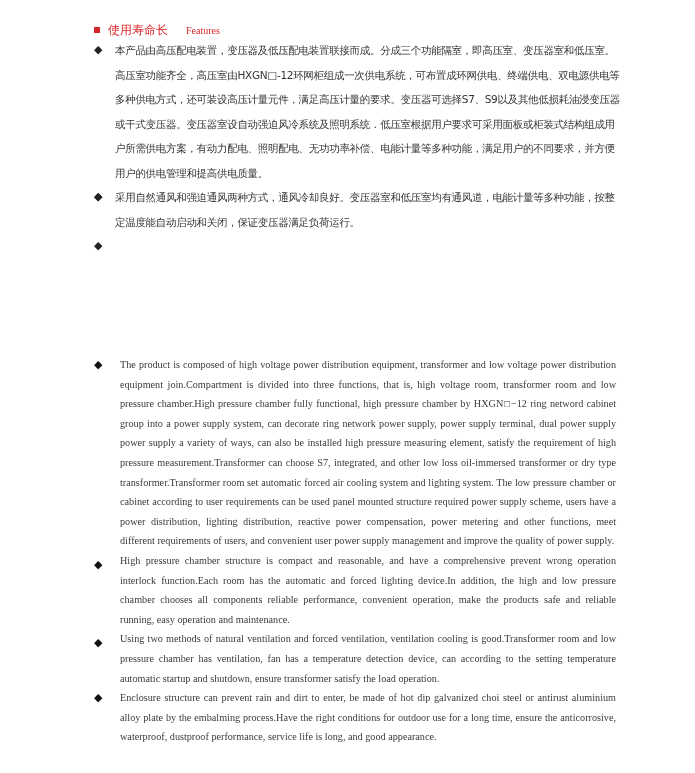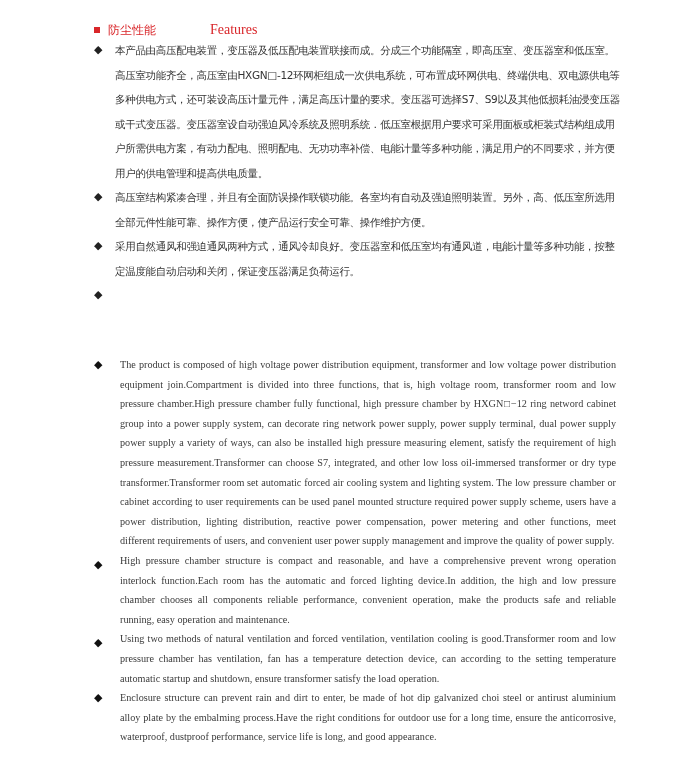--- a/index.html
+++ b/index.html
@@ -1,48 +1,47 @@
 <!DOCTYPE html>
 <html><head>
   <meta charset="utf-8">
   <style>
     html, body { margin:0; padding:0; background:#ffffff; }
     body { width:695px; height:773px; position:relative; overflow:hidden; }
     .header { position:absolute; left:94px; top:20px; height:20px; display:flex; align-items:center; }
     .header .sq { width:6px; height:6px; background:#d9262a; margin-right:8px; display:inline-block; }
     .header .zh-title { font-family:"DejaVu Sans", sans-serif; font-size:12px; color:#d9262a; margin-right:18px; }
-    .header .en-title { font-family:"Liberation Serif", serif; font-size:14px; color:#d9262a;margin-left:36px; }
+    .header .en-title { font-family:"Liberation Serif", serif; font-size:10px; color:#d9262a; }
 
     .zh-section { position:absolute; left:94px; top:38px; width:530px; }
     .zh-item { position:relative; padding-left:21px; font-family:"DejaVu Sans", sans-serif; font-size:10.5px; color:#333333; line-height:24.5px; letter-spacing:-0.3px; }
     .zh-item .bullet { position:absolute; left:0; top:0; font-size:11px; color:#222; line-height:24.5px; }
 
     .en-section { position:absolute; left:94px; top:355px; width:522px; }
     .en-item { position:relative; padding-left:26px; font-family:"Liberation Serif", serif; font-size:10.2px; color:#3a3a3a; line-height:19.6px; text-align:justify; }
     .en-item .bullet { position:absolute; left:0; top:0; font-size:11px; color:#111; line-height:19.6px; }
     .en-item.b2 .bullet { top:4px; }
     .en-item.b3 .bullet { top:4px; }
   </style>
 </head>
 <body>
 
 <div class="header">
   <span class="sq"></span>
-  <span class="zh-title">防尘性能</span>
+  <span class="zh-title">使用寿命长</span>
   <span class="en-title">Features</span>
 </div>
 
 <div class="zh-section">
   <div class="zh-item">
     <span class="bullet">◆</span>
     <span>本产品由高压配电装置，变压器及低压配电装置联接而成。分成三个功能隔室，即高压室、变压器室和低压室。高压室功能齐全，高压室由HXGN□-12环网柜组成一次供电系统，可布置成环网供电、终端供电、双电源供电等多种供电方式，还可装设高压计量元件，满足高压计量的要求。变压器可选择S7、S9以及其他低损耗油浸变压器或干式变压器。变压器室设自动强迫风冷系统及照明系统．低压室根据用户要求可采用面板或柜装式结构组成用户所需供电方案，有动力配电、照明配电、无功功率补偿、电能计量等多种功能，满足用户的不同要求，并方便用户的供电管理和提高供电质量。</span>
   </div>
   <div class="zh-item">
     <span class="bullet">◆</span>
-    <span>高压室结构紧凑合理，并且有全面防误操作联锁功能。各室均有自动及强迫照明装置。另外，高、低压室所选用全部元件性能可靠、操作方便，使产品运行安全可靠、操作维护方便。</span>
   </div>
   <div class="zh-item">
     <span class="bullet">◆</span>
     <span>采用自然通风和强迫通风两种方式，通风冷却良好。变压器室和低压室均有通风道，电能计量等多种功能，按整定温度能自动启动和关闭，保证变压器满足负荷运行。</span>
   </div>
   <div class="zh-item">
     <span class="bullet">◆</span>
   </div>
 </div>
 

